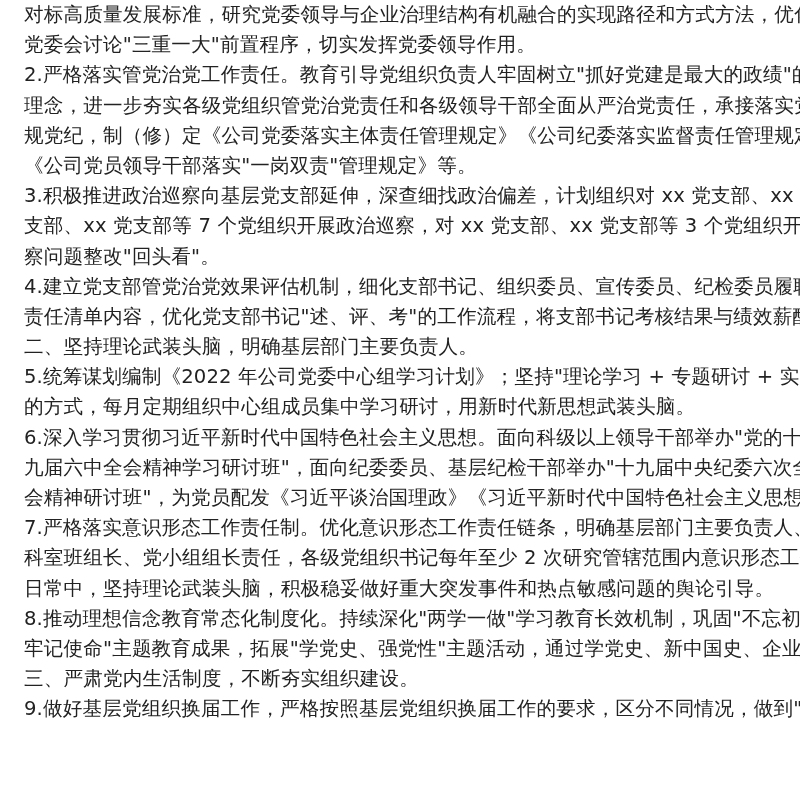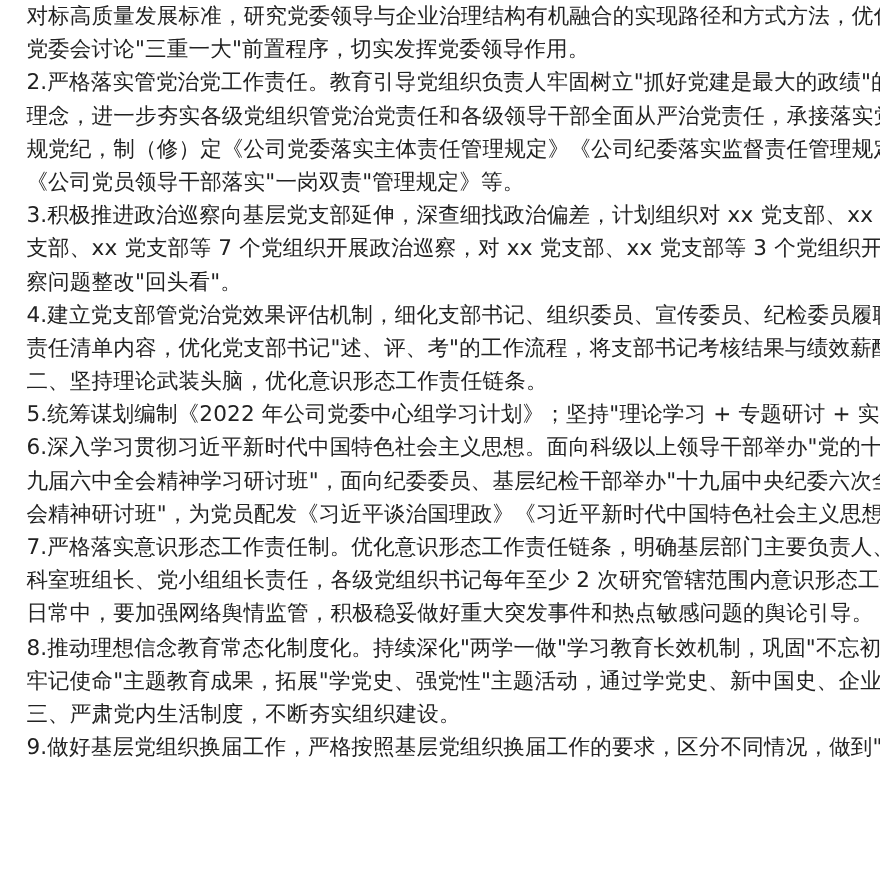--- a/index.html
+++ b/index.html
@@ -19,26 +19,27 @@
   <div class="line">党委会讨论"三重一大"前置程序，切实发挥党委领导作用。</div>
   <div class="line">2.严格落实管党治党工作责任。教育引导党组织负责人牢固树立"抓好党建是最大的政绩"的</div>
   <div class="line">理念，进一步夯实各级党组织管党治党责任和各级领导干部全面从严治党责任，承接落实党</div>
   <div class="line">规党纪，制（修）定《公司党委落实主体责任管理规定》《公司纪委落实监督责任管理规定》</div>
   <div class="line">《公司党员领导干部落实"一岗双责"管理规定》等。</div>
   <div class="line">3.积极推进政治巡察向基层党支部延伸，深查细找政治偏差，计划组织对 xx 党支部、xx 党</div>
   <div class="line">支部、xx 党支部等 7 个党组织开展政治巡察，对 xx 党支部、xx 党支部等 3 个党组织开展巡</div>
   <div class="line">察问题整改"回头看"。</div>
   <div class="line">4.建立党支部管党治党效果评估机制，细化支部书记、组织委员、宣传委员、纪检委员履职</div>
   <div class="line">责任清单内容，优化党支部书记"述、评、考"的工作流程，将支部书记考核结果与绩效薪酬</div>
-  <div class="line">二、坚持理论武装头脑，优化意识形态工作责任链条。</div>
+  <div class="line">二、坚持理论武装头脑，明确基层部门主要负责人。</div>
   <div class="line">5.统筹谋划编制《2022 年公司党委中心组学习计划》；坚持"理论学习 + 专题研讨 + 实践体验"</div>
+  <div class="line">的方式，每月定期组织中心组成员集中学习研讨，用新时代新思想武装头脑。</div>
   <div class="line">6.深入学习贯彻习近平新时代中国特色社会主义思想。面向科级以上领导干部举办"党的十</div>
   <div class="line">九届六中全会精神学习研讨班"，面向纪委委员、基层纪检干部举办"十九届中央纪委六次全</div>
   <div class="line">会精神研讨班"，为党员配发《习近平谈治国理政》《习近平新时代中国特色社会主义思想学</div>
   <div class="line">7.严格落实意识形态工作责任制。优化意识形态工作责任链条，明确基层部门主要负责人、</div>
   <div class="line">科室班组长、党小组组长责任，各级党组织书记每年至少 2 次研究管辖范围内意识形态工作。</div>
-  <div class="line">日常中，要加强网络舆情监管，积极稳妥做好重大突发事件和热点敏感问题的舆论引导。</div>
+  <div class="line">日常中，坚持理论武装头脑，积极稳妥做好重大突发事件和热点敏感问题的舆论引导。</div>
   <div class="line">8.推动理想信念教育常态化制度化。持续深化"两学一做"学习教育长效机制，巩固"不忘初心</div>
   <div class="line">牢记使命"主题教育成果，拓展"学党史、强党性"主题活动，通过学党史、新中国史、企业</div>
   <div class="line">三、严肃党内生活制度，不断夯实组织建设。</div>
   <div class="line">9.做好基层党组织换届工作，严格按照基层党组织换届工作的要求，区分不同情况，做到"</div>
 
 </div>
 
 </body></html>

